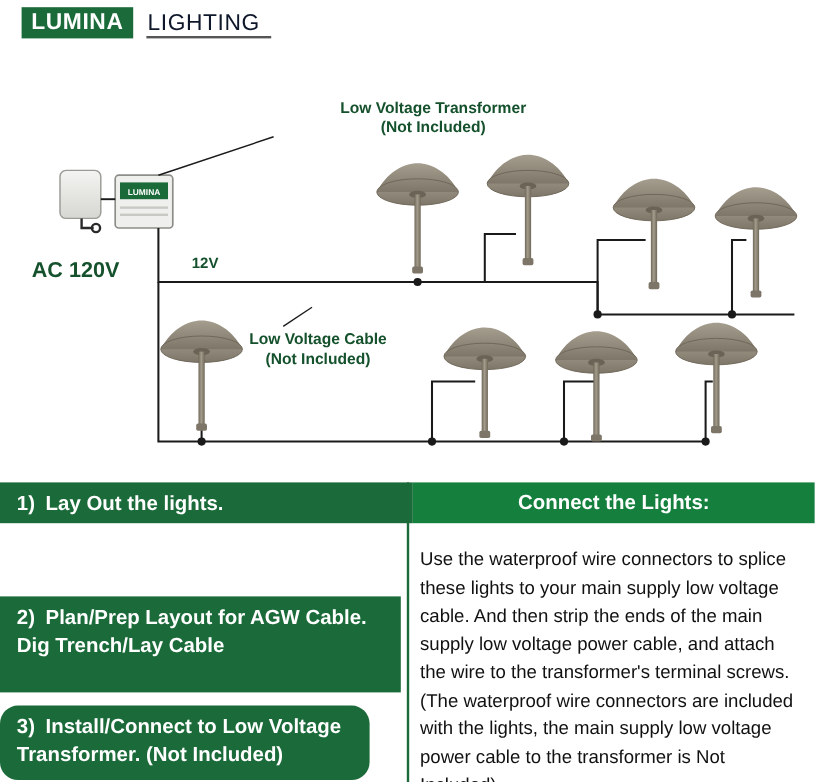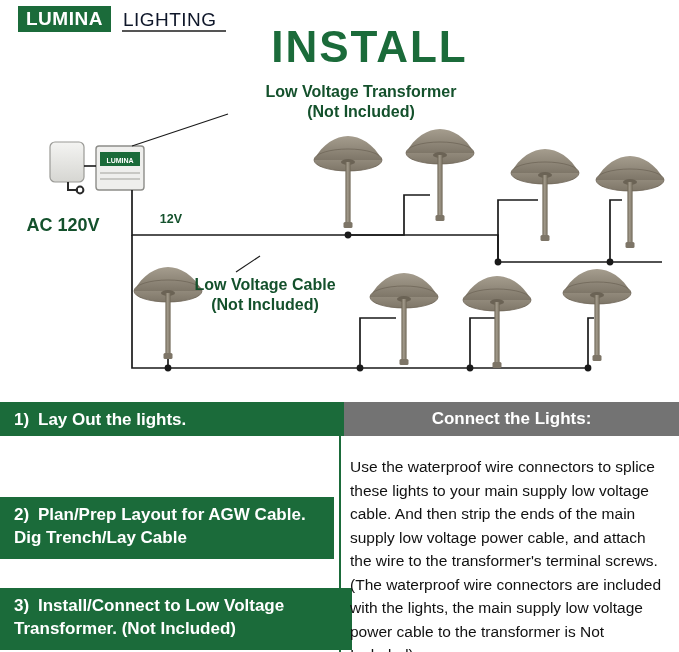--- a/index.html
+++ b/index.html
@@ -63,21 +63,21 @@
     font-weight: bold;
     color: #1b6b3a;
     letter-spacing: 2px;
     padding-left: 60px;
     box-sizing: border-box;
   }
 
   
   .lbl {
     position: absolute;
-    font-size: 16px;
+    font-size: 13px;
     font-weight: bold;
     color: #14512c;
     text-align: center;
     line-height: 1.25;
   }
   .lbl-transformer {
     left: 236px;
     top: 82px;
     width: 250px;
   }
@@ -121,39 +121,40 @@
   .step1 {
     left: 0;
     top: 402px;
     width: 344px;
     height: 34px;
   }
   .step2 {
     left: 0;
     top: 497px;
     width: 334px;
+    height: 80px;
+  }
+  .step3 {
+    left: 0;
+    top: 588px;
+    width: 308px;
     height: 62px;
-  }
-  .step3 {
-    left: 0;
-    top: 588px;
-    width: 352px;
-    height: 62px;
+    border-radius: 15px;
   }
   .step .num {
     display: inline-block;
     min-width: 24px;
   }
   .connect-head {
     position: absolute;
     left: 344px;
     top: 402px;
     width: 335px;
     height: 34px;
-    background: #737373;
+    background: #15803d;
     color: #ffffff;
     font-weight: bold;
     font-size: 17px;
     box-sizing: border-box;
     padding: 7px 0 0 0;
     text-align: center;
   }
   .connect-body {
     position: absolute;
     left: 350px;
@@ -175,21 +176,20 @@
 </head>
 <body>
 
 <div id="page">
 
   <div class="brand">
     <span class="brand-mark">LUMINA</span>
     <span class="brand-word">LIGHTING</span>
   </div>
   <div class="brand-underline"></div>
-  <div class="install-title">INSTALL</div>
 
   <svg id="diagram" width="679" height="400" viewBox="0 0 679 400">
     <defs>
       <linearGradient id="shadeGrad" x1="0" y1="0" x2="0" y2="1">
         <stop offset="0%" stop-color="#a59d8e"></stop>
         <stop offset="100%" stop-color="#7e7668"></stop>
       </linearGradient>
       <linearGradient id="poleGrad" x1="0" y1="0" x2="1" y2="0">
         <stop offset="0%" stop-color="#6f6757"></stop>
         <stop offset="45%" stop-color="#a39b8c"></stop>

